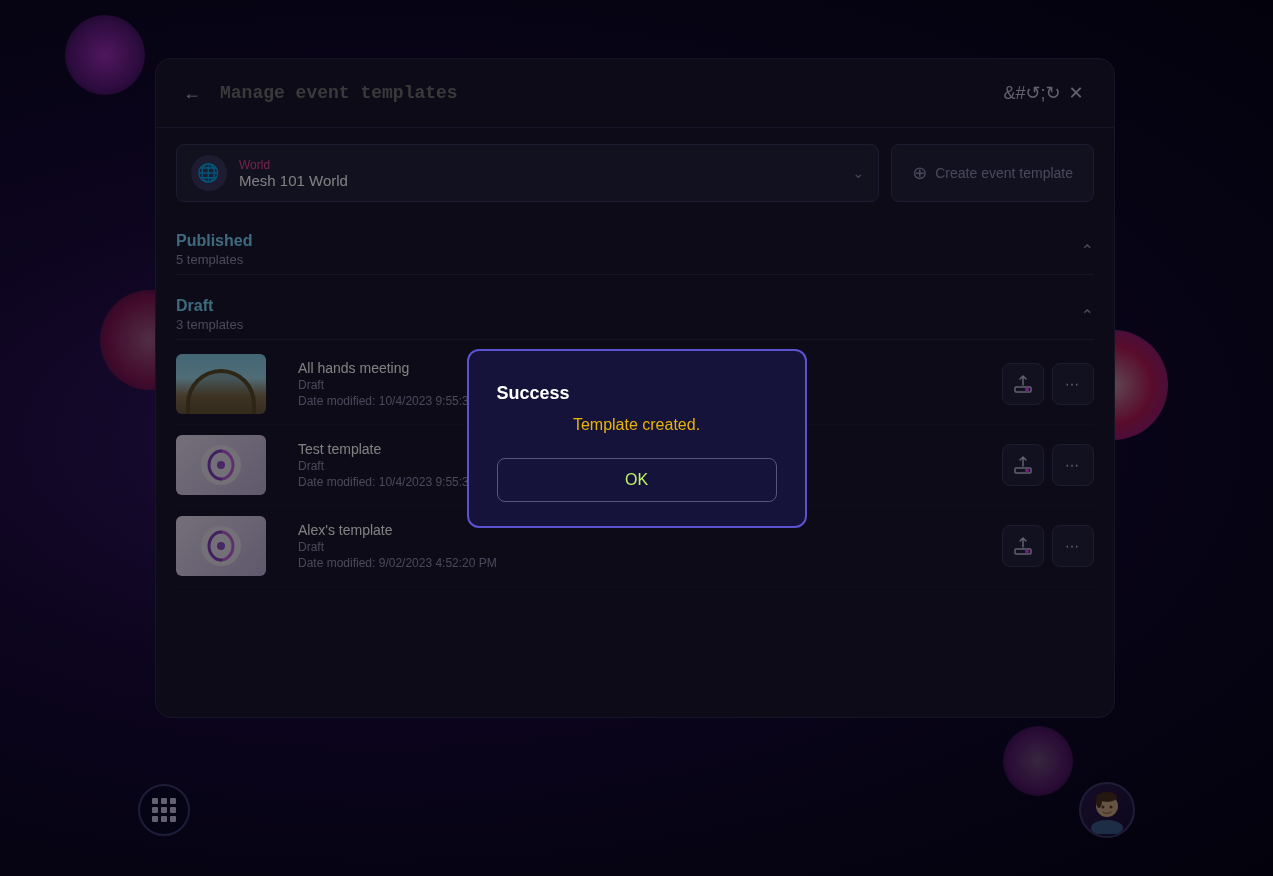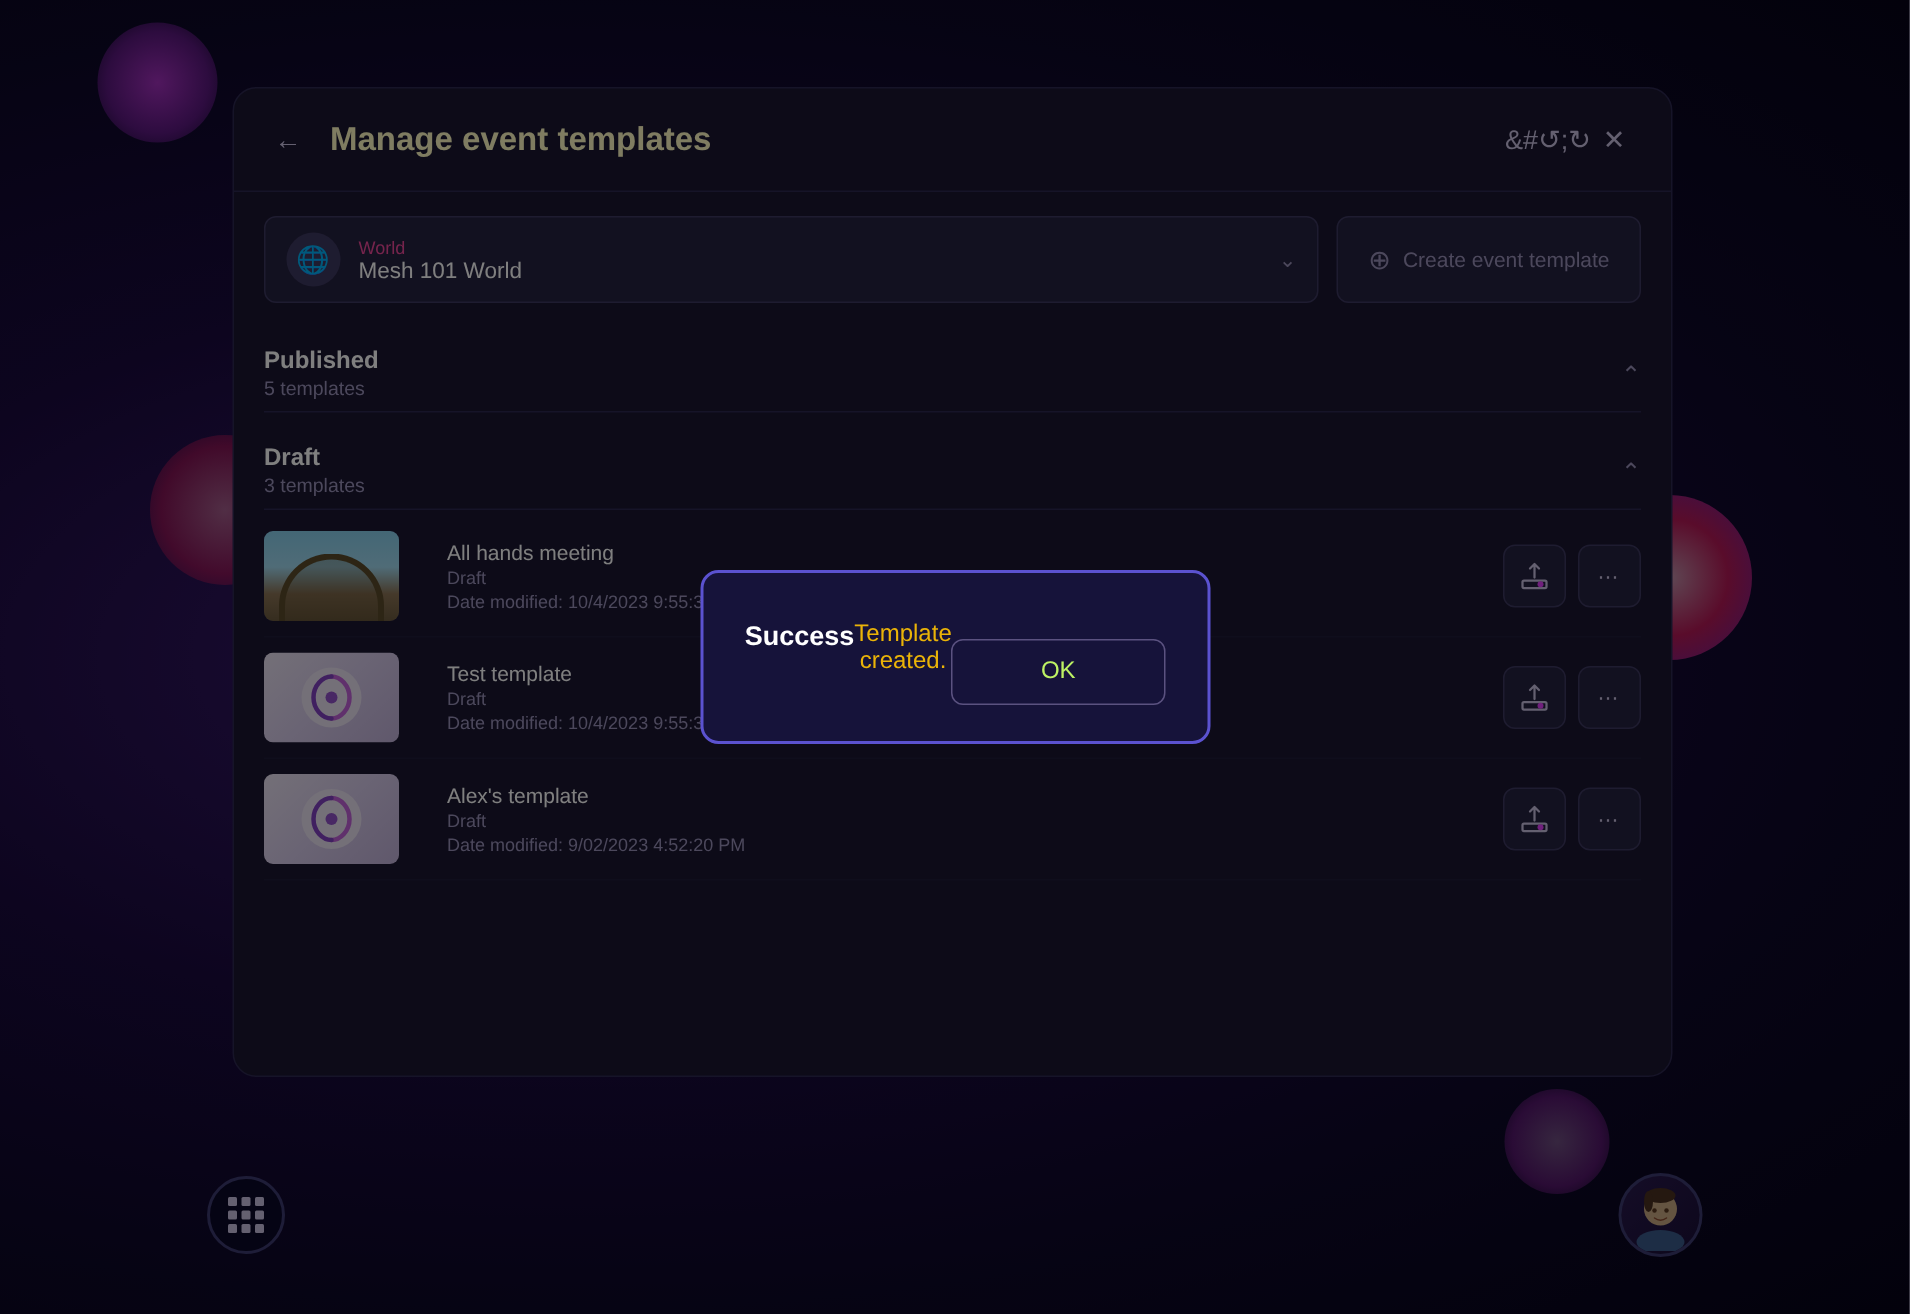--- a/index.html
+++ b/index.html
@@ -74,23 +74,24 @@
       cursor: pointer;
       color: #c8c0e0;
       font-size: 18px;
       display: flex;
       align-items: center;
       justify-content: center;
       width: 32px; height: 32px;
     }
     .panel-title {
       flex: 1;
-      color: #fef9c3;
-      font-size: 22px;
+      color: #737373;
+      font-size: 18px;
       font-weight: 600;
+      font-family: Liberation Mono, monospace;
     }
     .header-actions {
       display: flex;
       gap: 8px;
       align-items: center;
     }
     .icon-btn {
       background: none;
       border: none;
       cursor: pointer;
@@ -175,21 +176,21 @@
     }
     .section-header {
       display: flex;
       align-items: center;
       justify-content: space-between;
       padding: 14px 0 6px;
       border-bottom: 1px solid #2d2850;
       cursor: pointer;
     }
     .section-title {
-      color: #ffffff;
+      color: #7dd3fc;
       font-size: 16px;
       font-weight: 600;
     }
     .section-count {
       color: #9890b8;
       font-size: 13px;
       font-weight: 400;
     }
     .collapse-btn {
       color: #9890b8;
@@ -276,21 +277,22 @@
     }
 
     
     .dialog {
       background: #16133a;
       border: 2px solid #5b52d0;
       border-radius: 12px;
       width: 340px;
       padding: 32px 28px 24px;
       display: flex;
-      flex-direction: row;
+      flex-direction: column;
+      gap: 12px;
     }
     .dialog-title {
       color: #ffffff;
       font-size: 18px;
       font-weight: 700;
     }
     .dialog-message {
       color: #eab308;
       font-size: 16px;
       text-align: center;

